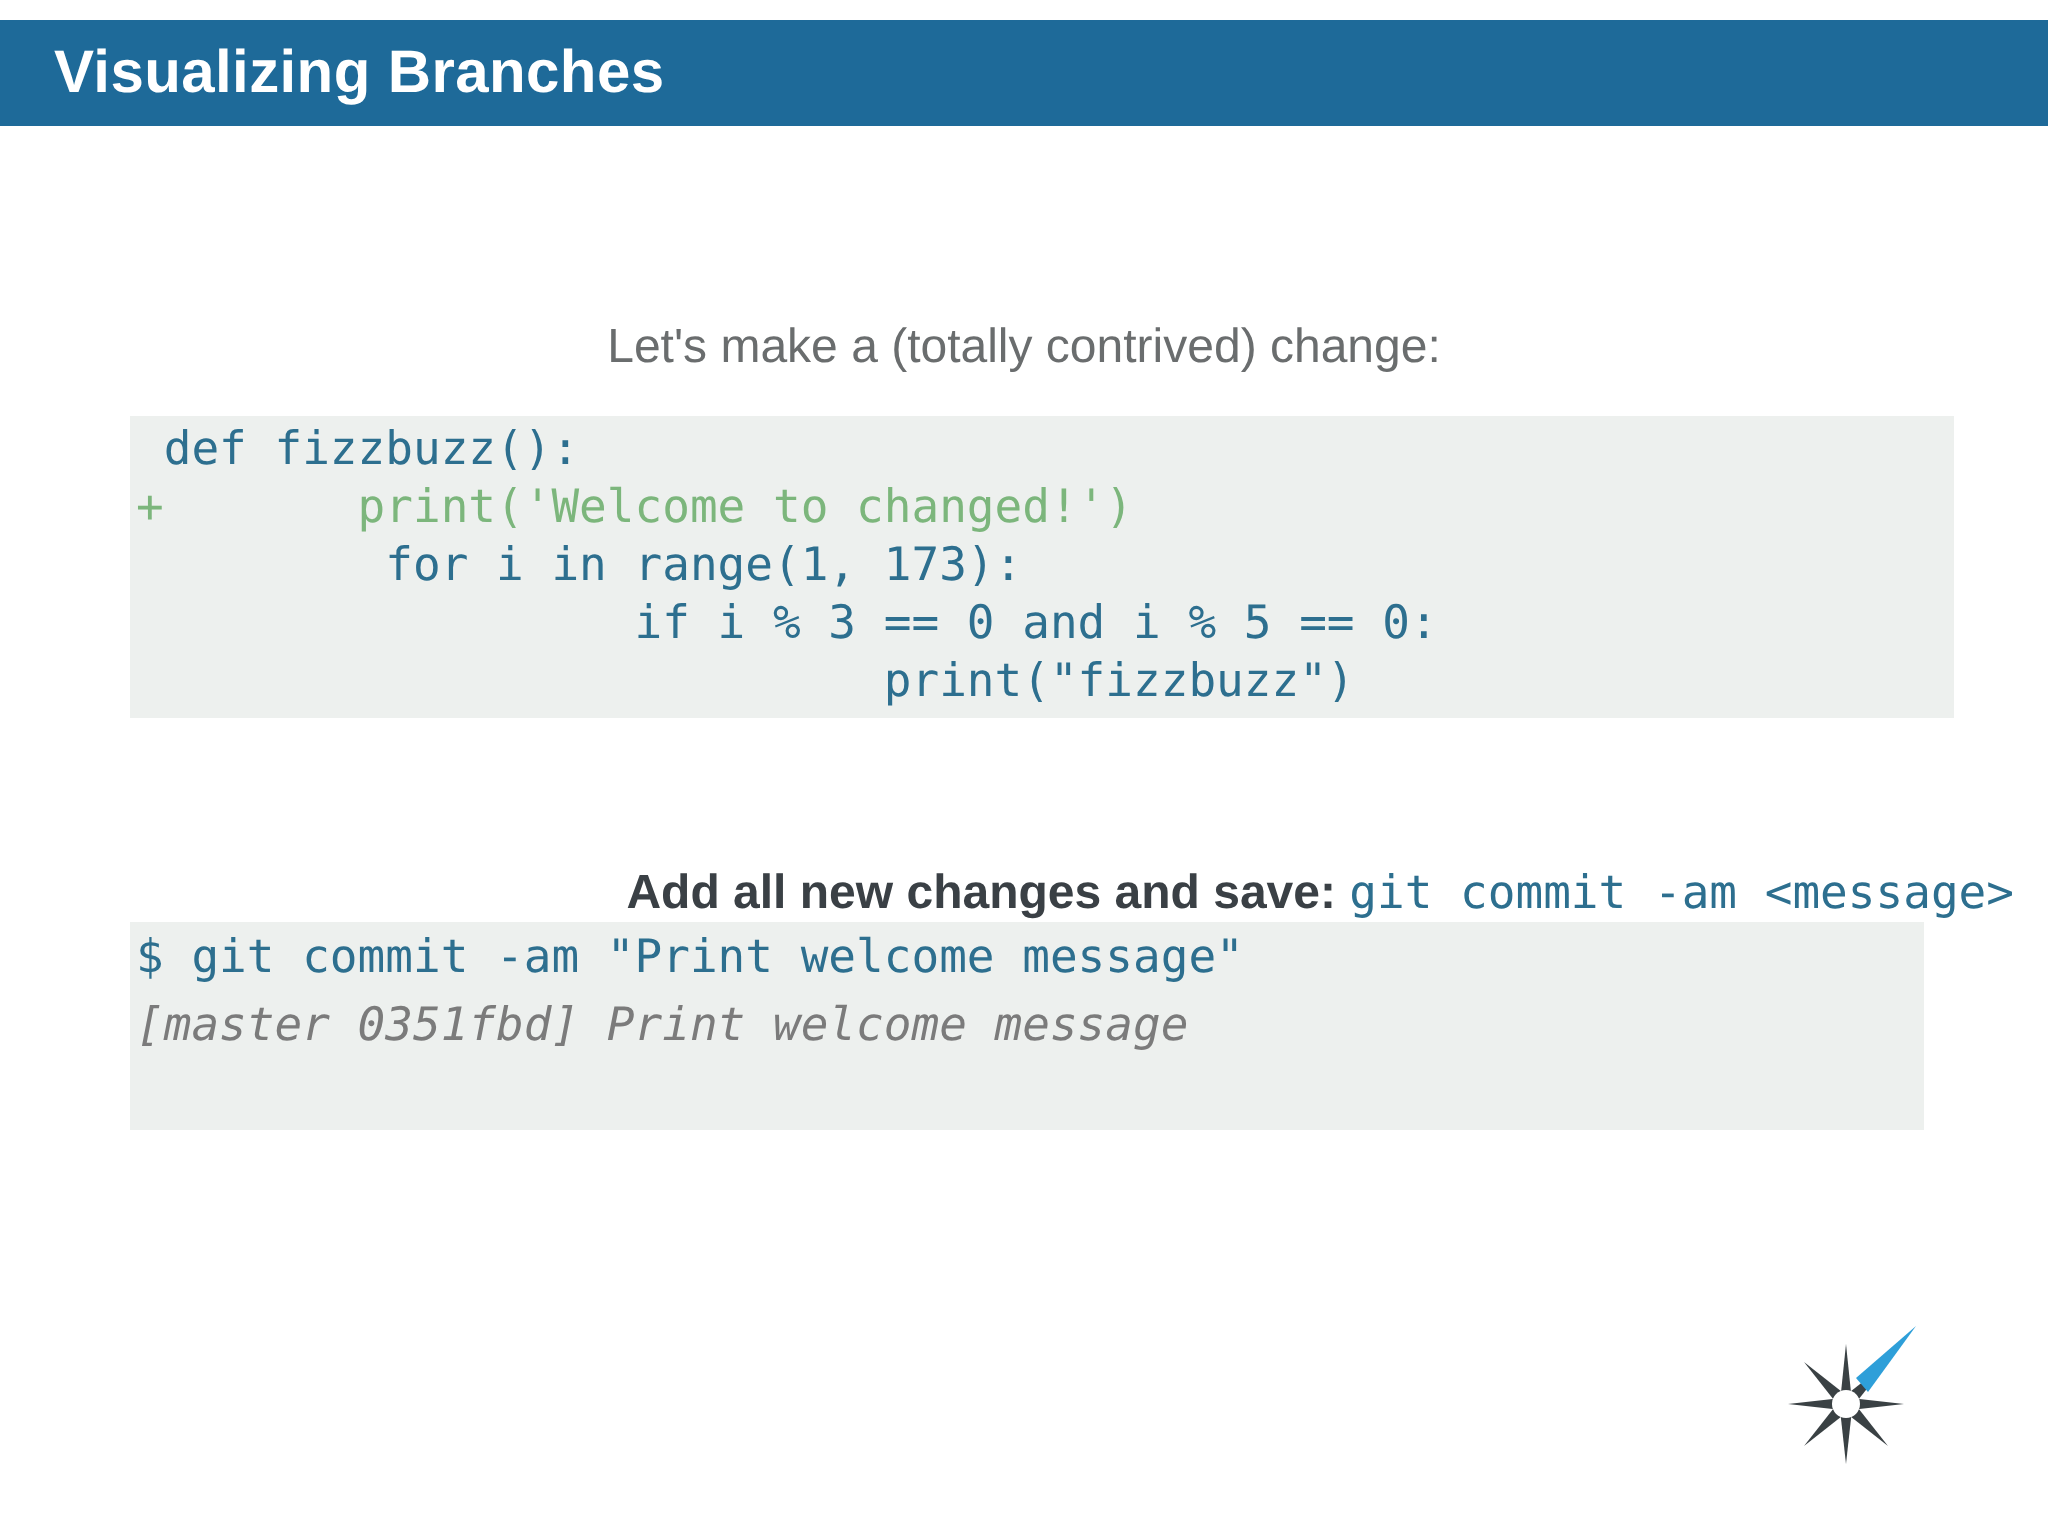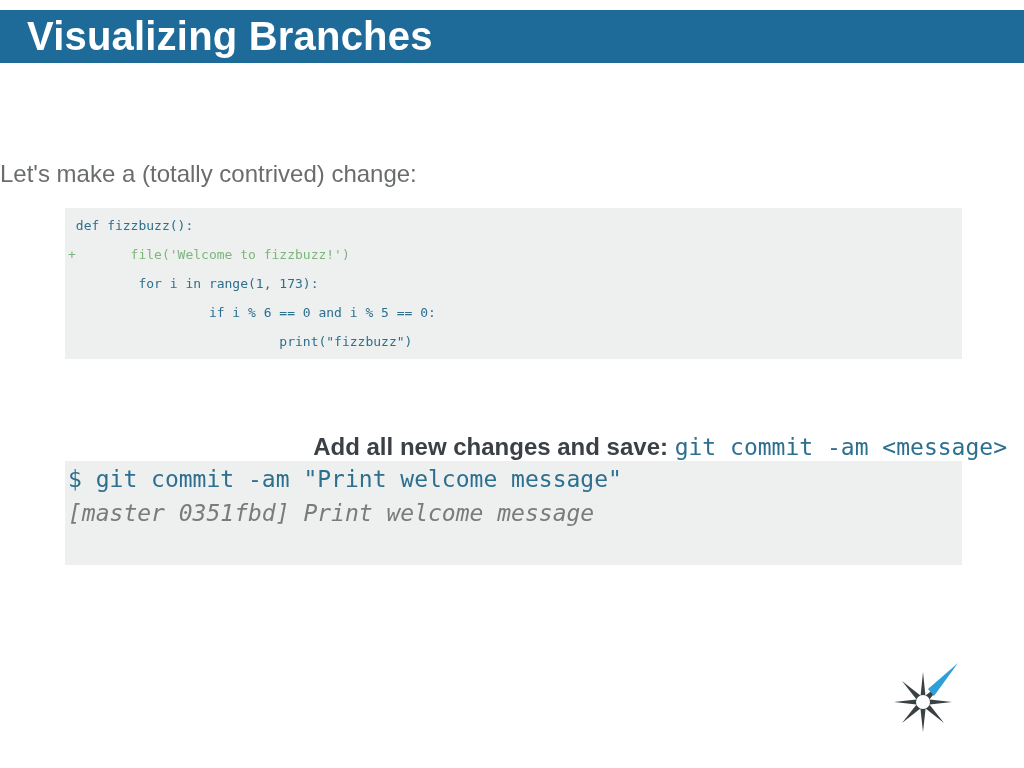--- a/index.html
+++ b/index.html
@@ -6,35 +6,35 @@
   body{
     width:1024px;height:768px;position:relative;overflow:hidden;
     background:#ffffff;
     font-family:"Liberation Sans", sans-serif;
   }
   .title-bar{
     position:absolute;left:0;top:10px;width:1024px;height:53px;
     background:#1e6a99;display:flex;align-items:center;
   }
   .title-bar .slide-title{
-    color:#ffffff;font-size:40px;font-weight:700;
+    color:#ffffff;font-size:30px;font-weight:700;
     padding-left:27px;letter-spacing:0.2px;
   }
   .intro-line{
     position:absolute;left:0;top:158px;width:1024px;
-    text-align:left;color:#6a6d6e;font-size:24px;line-height:32px;
+    text-align:center;color:#6a6d6e;font-size:24px;line-height:32px;
   }
   .code-block{
     position:absolute;left:65px;width:894px;
     background:#edf0ee;
     font-family:"DejaVu Sans Mono","Liberation Mono",monospace;
     white-space:pre;overflow:hidden;
   }
   .diff-block{
-    top:208px;height:148px;font-size:13px;line-height:29px;padding:3px 0 0 3px;
+    top:208px;height:148px;font-size:23px;line-height:29px;padding:3px 15px 0 3px;
   }
   .terminal-block{
     top:461px;height:103px;font-size:23px;line-height:34px;padding:1px 0 0 3px;
   }
   .code-line{white-space:pre;}
   .code-line.code{color:#2d6f8f;}
   .code-line.added{color:#7cb67c;}
   .code-line.command{color:#2d6f8f;}
   .code-line.output{color:#7b7b7b;font-style:italic;}
   .caption-line{
@@ -54,21 +54,21 @@
 </style>
 </head>
 <body>
 
 <div class="title-bar">
   <span class="slide-title">Visualizing Branches</span>
 </div>
 
 <div class="intro-line">Let's make a (totally contrived) change:</div>
 
-<div class="code-block diff-block"><div class="code-line code"> def fizzbuzz():</div><div class="code-line added">+       file('Welcome to fizzbuzz!')</div><div class="code-line code">         for i in range(1, 173):</div><div class="code-line code">                  if i % 6 == 0 and i % 5 == 0:</div><div class="code-line code">                           print("fizzbuzz")</div></div>
+<div class="code-block diff-block"><div class="code-line code"> def fizzbuzz():</div><div class="code-line added">+       print('Welcome to changed!')</div><div class="code-line code">         for i in range(1, 173):</div><div class="code-line code">                  if i % 3 == 0 and i % 5 == 0:</div><div class="code-line code">                           print("fizzbuzz")</div></div>
 
 <div class="caption-line"><span class="caption-bold">Add all new changes and save: </span><span class="caption-command">git commit -am &lt;message&gt;</span></div>
 
 <div class="code-block terminal-block"><div class="code-line command">$ git commit -am "Print welcome message"</div><div class="code-line output">[master 0351fbd] Print welcome message</div></div>
 
 <div class="logo-wrap">
   <svg width="80" height="90" viewBox="0 0 80 90">
 
     <g fill="#3a4144">
       <polygon points="40,16 43.2,47 40,76 36.8,47"></polygon>

